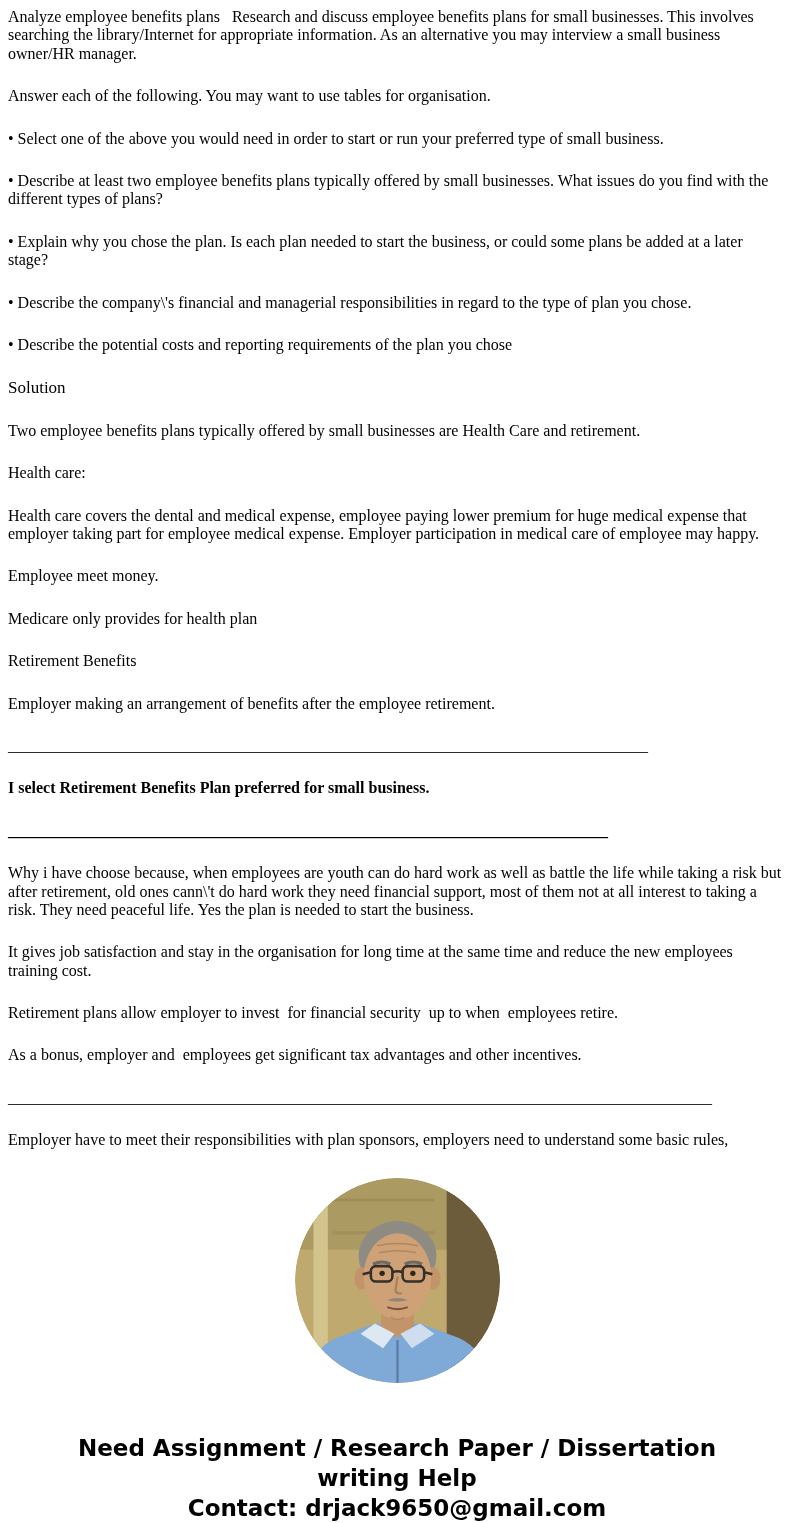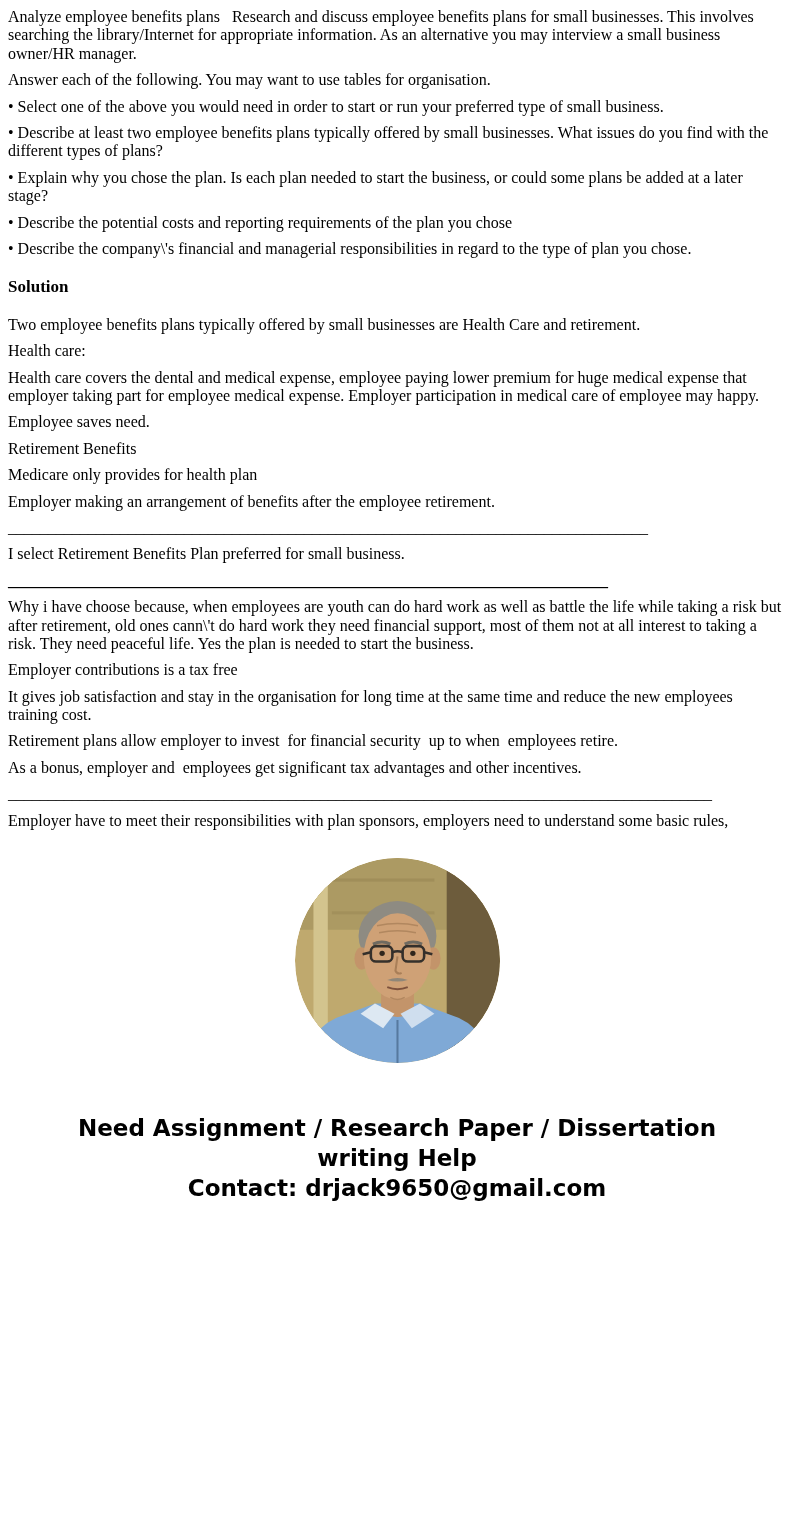--- a/index.html
+++ b/index.html
@@ -9,28 +9,28 @@
     min-height: 1523px;
     background: #ffffff;
     font-family: "Liberation Serif", serif;
     color: #000000;
   }
   .doc {
     padding: 8px 8px 0 8px;
     font-size: 16px;
     line-height: 1.15;
   }
-  .doc p { margin: 8px 0; white-space: pre-wrap; }
+  .doc p { margin: 24px 0; white-space: pre-wrap; }
   .doc p:first-child { margin-top: 0; }
   .h {
-    font-weight: bold;
+    font-weight: normal;
     font-size: 17px;
     margin: 19px 0 !important;
   }
-  .pb { font-weight: normal; }
+  .pb { font-weight: bold; }
   .rule { letter-spacing: 0; }
   .ruleb { font-weight: bold; }
   .clip {
     height: 10px;
     overflow: hidden;
     margin-bottom: 0 !important;
   }
   .photo-wrap {
     margin-top: 28px;
     display: flex;
@@ -57,35 +57,34 @@
 </style>
 </head>
 <body>
 
 <div class="doc">
   <p>Analyze employee benefits plans   Research and discuss employee benefits plans for small businesses. This involves searching the library/Internet for appropriate information. As an alternative you may interview a small business owner/HR manager.</p>
   <p>Answer each of the following. You may want to use tables for organisation.</p>
   <p>• Select one of the above you would need in order to start or run your preferred type of small business.</p>
   <p>• Describe at least two employee benefits plans typically offered by small businesses. What issues do you find with the different types of plans?</p>
   <p>• Explain why you chose the plan. Is each plan needed to start the business, or could some plans be added at a later stage?</p>
+  <p>• Describe the company\'s financial and managerial responsibilities in regard to the type of plan you chose.</p>
   <p>• Describe the potential costs and reporting requirements of the plan you chose</p>
-  <p>• Describe the company\'s financial and managerial responsibilities in regard to the type of plan you chose.</p>
   <p class="h">Solution</p>
   <p>Two employee benefits plans typically offered by small businesses are Health Care and retirement.</p>
   <p>Health care:</p>
   <p>Health care covers the dental and medical expense, employee paying lower premium for huge medical expense that employer taking part for employee medical expense. Employer participation in medical care of employee may happy.</p>
-  <p>Employee saves need.</p>
+  <p>Employee meet money.</p>
+  <p>Medicare only provides for health plan</p>
   <p>Retirement Benefits</p>
-  <p>Medicare only provides for health plan</p>
   <p>Employer making an arrangement of benefits after the employee retirement.</p>
   <p class="rule">________________________________________________________________________________</p>
   <p class="pb">I select Retirement Benefits Plan preferred for small business.</p>
   <p class="rule ruleb">___________________________________________________________________________</p>
   <p>Why i have choose because, when employees are youth can do hard work as well as battle the life while taking a risk but after retirement, old ones cann\'t do hard work they need financial support, most of them not at all interest to taking a risk. They need peaceful life. Yes the plan is needed to start the business.</p>
-  <p>Employer contributions is a tax free</p>
   <p>It gives job satisfaction and stay in the organisation for long time at the same time and reduce the new employees training cost.</p>
   <p>Retirement plans allow employer to invest  for financial security  up to when  employees retire.</p>
   <p>As a bonus, employer and  employees get significant tax advantages and other incentives.</p>
   <p class="rule">________________________________________________________________________________________</p>
   <p>Employer have to meet their responsibilities with plan sponsors, employers need to understand some basic rules,</p>
 </div>
 
 <div class="photo-wrap">
   <div class="photo">
     <svg viewBox="0 0 200 200" width="205" height="205" aria-hidden="true">

